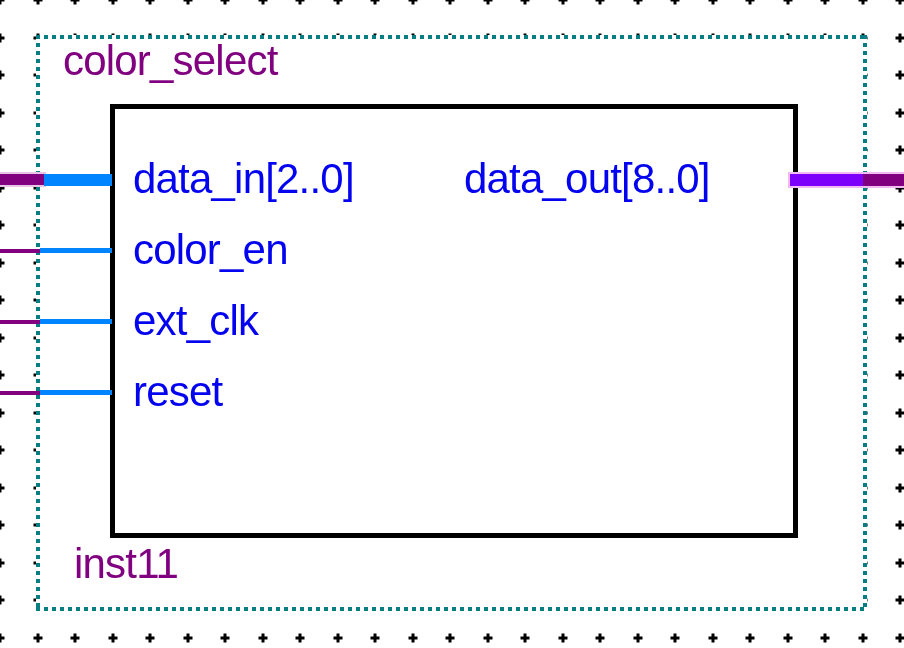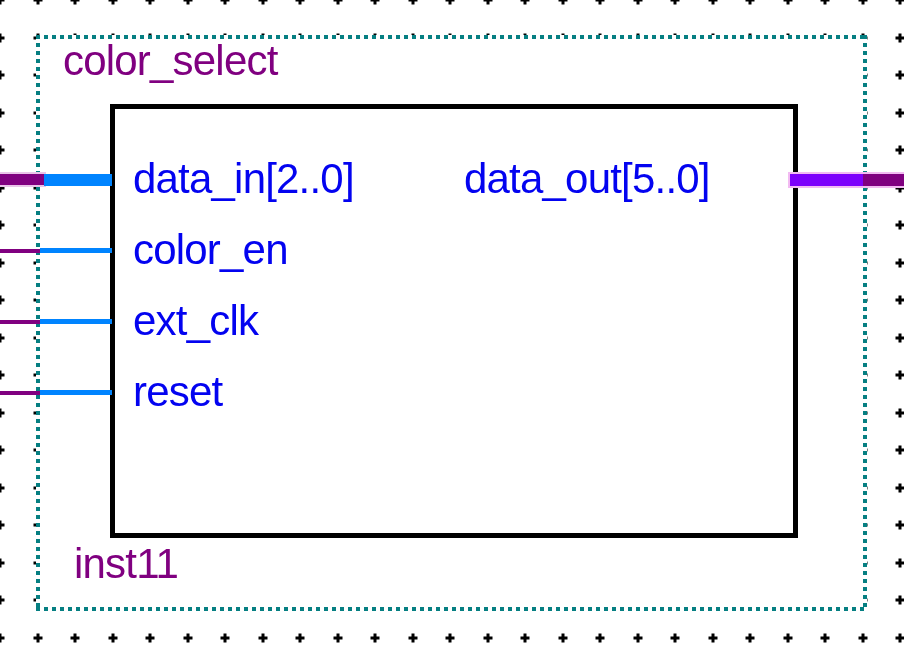--- a/index.html
+++ b/index.html
@@ -540,15 +540,15 @@
 <div class="wire bus-out-halo">
   <div class="bus-out-core"></div>
 </div>
 
 <div class="schem-text purple-text title-text">color_select</div>
 
 <div class="schem-text pin-text lbl-data-in">data_in[2..0]</div>
 <div class="schem-text pin-text lbl-color-en">color_en</div>
 <div class="schem-text pin-text lbl-ext-clk">ext_clk</div>
 <div class="schem-text pin-text lbl-reset">reset</div>
-<div class="schem-text pin-text lbl-data-out">data_out[5..0]</div>
+<div class="schem-text pin-text lbl-data-out">data_out[8..0]</div>
 
 <div class="schem-text purple-text inst-text">inst11</div>
 
 </body></html>

